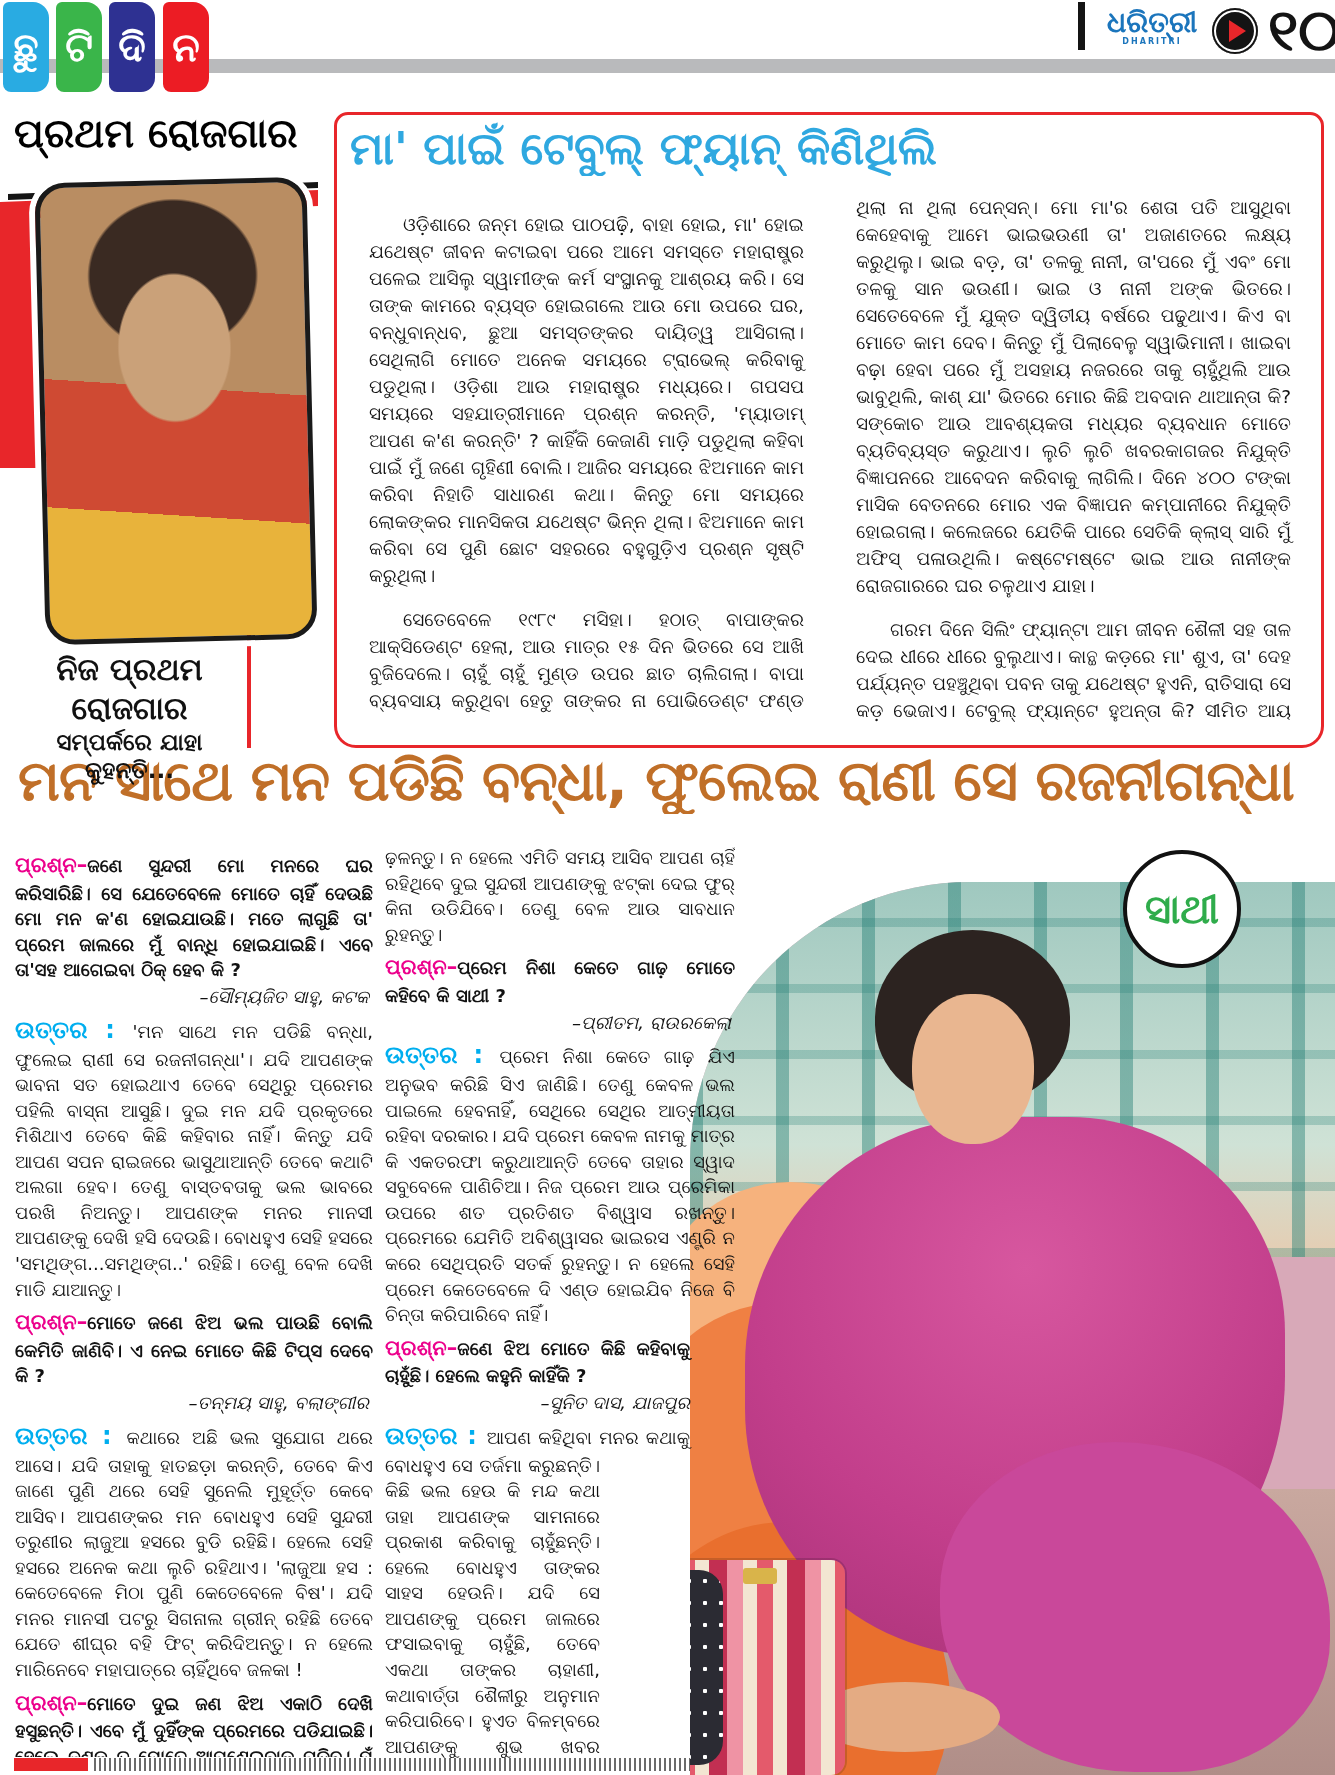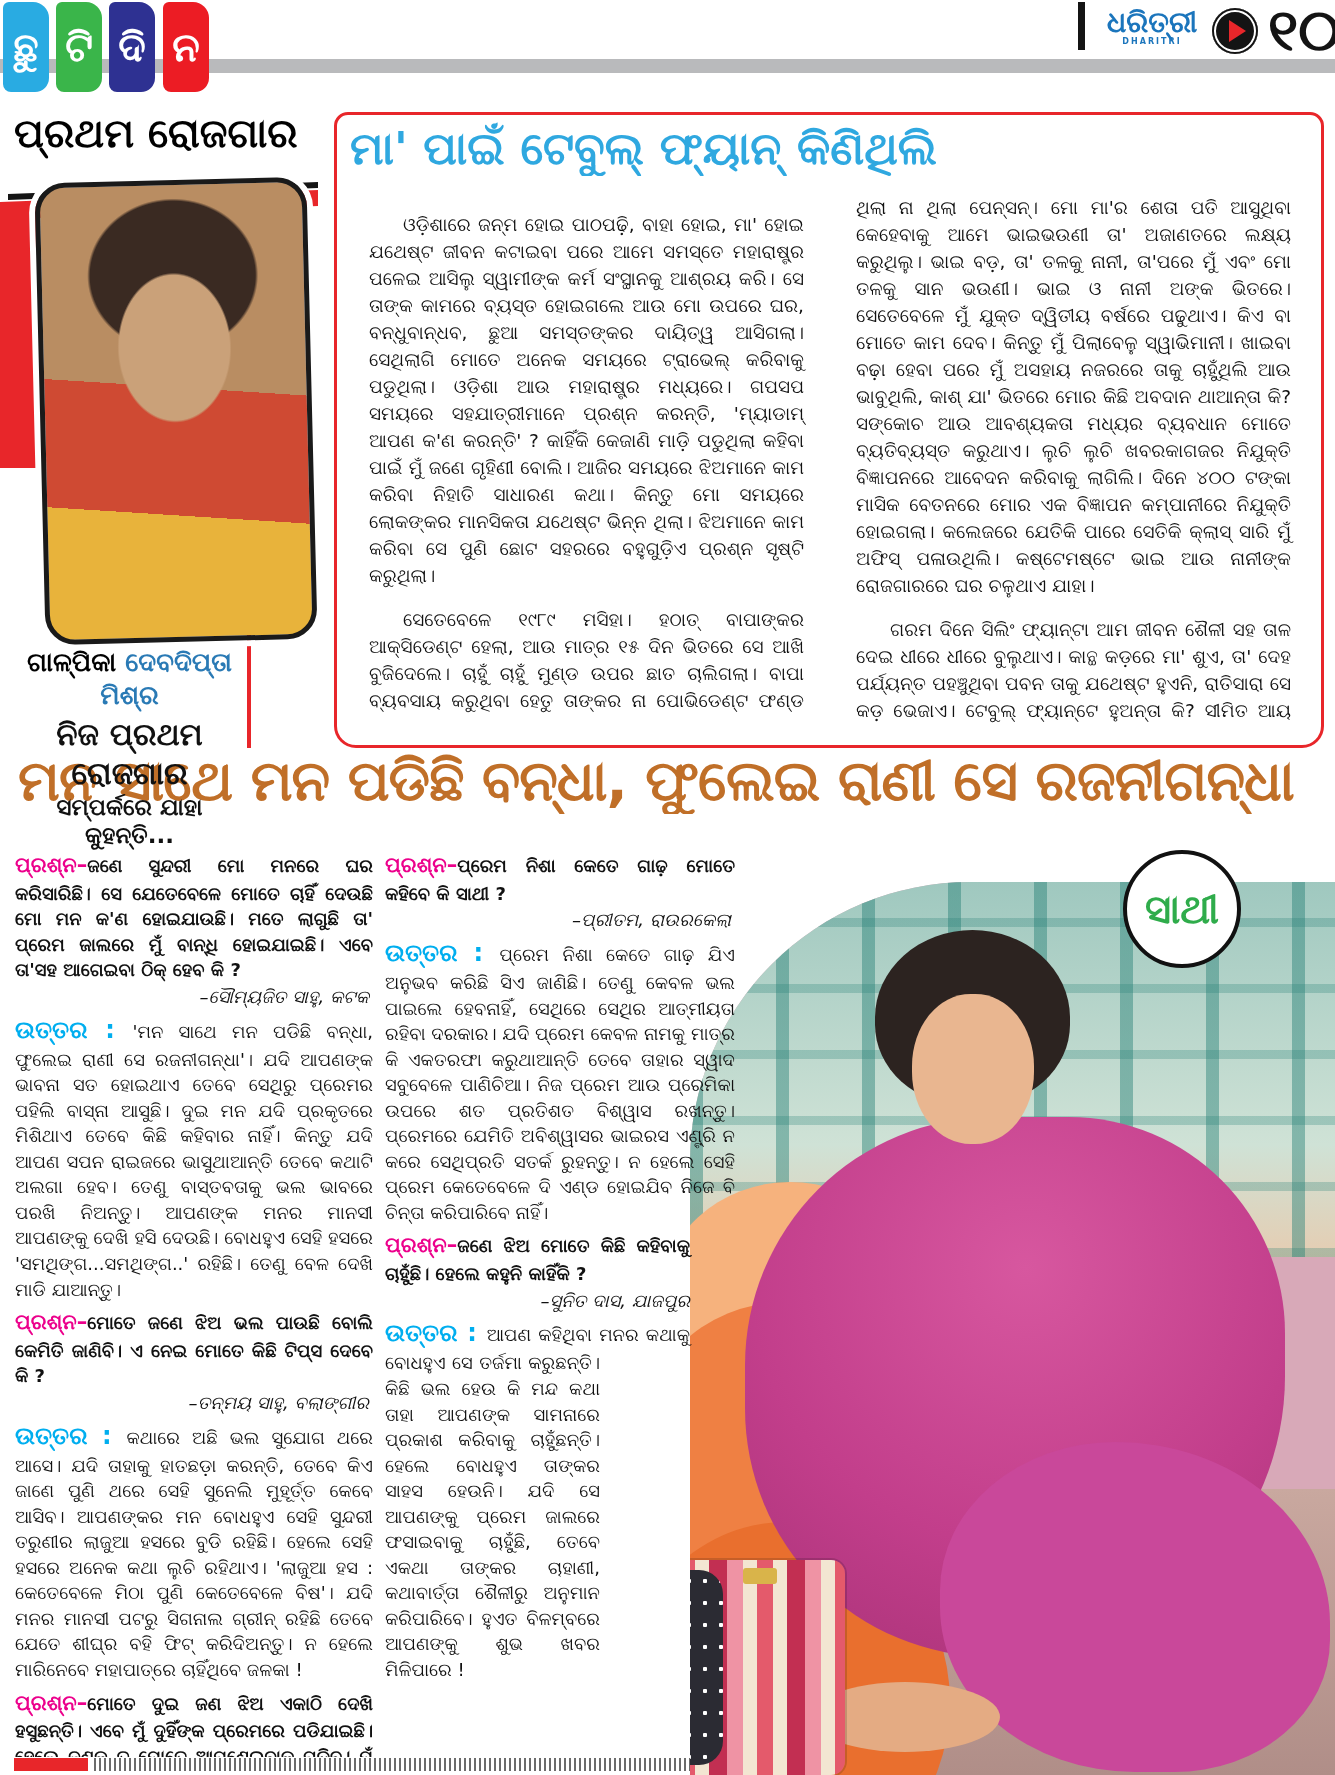--- a/index.html
+++ b/index.html
@@ -147,21 +147,20 @@
   <div class="page-number">୧୦</div>
 
   <div class="section-label">ପ୍ରଥମ ରୋଜଗାର</div>
   <svg class="left-decor" viewBox="0 0 322 300">
     <polygon points="8,16 318,4 318,10 8,22" fill="#151515"></polygon>
     <polygon points="0,24 318,12 318,28 36,40 36,290 0,290" fill="#e8262a"></polygon>
   </svg>
   <div class="portrait"></div>
   <div class="red-pointer"></div>
   <div class="caption">
-    <div class="cap1"><span>ଗାଳ୍ପିକା </span><span class="cap-name">ଦେବଦିପ୍ତା ମିଶ୍ର</span></div>
     <div class="cap2">ନିଜ ପ୍ରଥମ ରୋଜଗାର</div>
     <div class="cap3">ସମ୍ପର୍କରେ ଯାହା କୁହନ୍ତି...</div>
   </div>
 
   <div class="article1-box"></div>
   <div class="headline1">ମା' ପାଇଁ ଟେବୁଲ୍ ଫ୍ୟାନ୍ କିଣିଥିଲି</div>
   <div class="article1-text">
     <p>ଓଡ଼ିଶାରେ ଜନ୍ମ ହୋଇ ପାଠପଢ଼ି, ବାହା ହୋଇ, ମା' ହୋଇ ଯଥେଷ୍ଟ ଜୀବନ କଟାଇବା ପରେ ଆମେ ସମସ୍ତେ ମହାରାଷ୍ଟ୍ର ପଳେଇ ଆସିଲୁ ସ୍ୱାମୀଙ୍କ କର୍ମ ସଂସ୍ଥାନକୁ ଆଶ୍ରୟ କରି। ସେ ତାଙ୍କ କାମରେ ବ୍ୟସ୍ତ ହୋଇଗଲେ ଆଉ ମୋ ଉପରେ ଘର, ବନ୍ଧୁବାନ୍ଧବ, ଛୁଆ ସମସ୍ତଙ୍କର ଦାୟିତ୍ୱ ଆସିଗଲା। ସେଥିଲାଗି ମୋତେ ଅନେକ ସମୟରେ ଟ୍ରାଭେଲ୍ କରିବାକୁ ପଡୁଥିଲା। ଓଡ଼ିଶା ଆଉ ମହାରାଷ୍ଟ୍ର ମଧ୍ୟରେ। ଗପସପ ସମୟରେ ସହଯାତ୍ରୀମାନେ ପ୍ରଶ୍ନ କରନ୍ତି, 'ମ୍ୟାଡାମ୍ ଆପଣ କ'ଣ କରନ୍ତି' ? କାହିଁକି କେଜାଣି ମାଡ଼ି ପଡୁଥିଲା କହିବା ପାଇଁ ମୁଁ ଜଣେ ଗୃହିଣୀ ବୋଲି। ଆଜିର ସମୟରେ ଝିଅମାନେ କାମ କରିବା ନିହାତି ସାଧାରଣ କଥା। କିନ୍ତୁ ମୋ ସମୟରେ ଲୋକଙ୍କର ମାନସିକତା ଯଥେଷ୍ଟ ଭିନ୍ନ ଥିଲା। ଝିଅମାନେ କାମ କରିବା ସେ ପୁଣି ଛୋଟ ସହରରେ ବହୁଗୁଡ଼ିଏ ପ୍ରଶ୍ନ ସୃଷ୍ଟି କରୁଥିଲା।</p>
     <p>ସେତେବେଳେ ୧୯୮୯ ମସିହା। ହଠାତ୍ ବାପାଙ୍କର ଆକ୍ସିଡେଣ୍ଟ ହେଲା, ଆଉ ମାତ୍ର ୧୫ ଦିନ ଭିତରେ ସେ ଆଖି ବୁଜିଦେଲେ। ଚାହୁଁ ଚାହୁଁ ମୁଣ୍ଡ ଉପର ଛାତ ଚାଲିଗଲା। ବାପା ବ୍ୟବସାୟ କରୁଥିବା ହେତୁ ତାଙ୍କର ନା ପୋଭିଡେଣ୍ଟ ଫଣ୍ଡ ଥିଲା ନା ଥିଲା ପେନ୍ସନ୍। ମୋ ମା'ର ଶେତା ପତି ଆସୁଥିବା କେହେବାକୁ ଆମେ ଭାଇଭଉଣୀ ତା' ଅଜାଣତରେ ଲକ୍ଷ୍ୟ କରୁଥିଲୁ। ଭାଇ ବଡ଼, ତା' ତଳକୁ ନାନୀ, ତା'ପରେ ମୁଁ ଏବଂ ମୋ ତଳକୁ ସାନ ଭଉଣୀ। ଭାଇ ଓ ନାନୀ ଅଙ୍କ ଭିତରେ। ସେତେବେଳେ ମୁଁ ଯୁକ୍ତ ଦ୍ୱିତୀୟ ବର୍ଷରେ ପଢୁଥାଏ। କିଏ ବା ମୋତେ କାମ ଦେବ। କିନ୍ତୁ ମୁଁ ପିଲାବେଳୁ ସ୍ୱାଭିମାନୀ। ଖାଇବା ବଢ଼ା ହେବା ପରେ ମୁଁ ଅସହାୟ ନଜରରେ ତାକୁ ଚାହୁଁଥିଲି ଆଉ ଭାବୁଥିଲି, କାଶ୍ ଯା' ଭିତରେ ମୋର କିଛି ଅବଦାନ ଥାଆନ୍ତା କି? ସଙ୍କୋଚ ଆଉ ଆବଶ୍ୟକତା ମଧ୍ୟର ବ୍ୟବଧାନ ମୋତେ ବ୍ୟତିବ୍ୟସ୍ତ କରୁଥାଏ। ଲୁଚି ଲୁଚି ଖବରକାଗଜର ନିଯୁକ୍ତି ବିଜ୍ଞାପନରେ ଆବେଦନ କରିବାକୁ ଲାଗିଲି। ଦିନେ ୪୦୦ ଟଙ୍କା ମାସିକ ବେତନରେ ମୋର ଏକ ବିଜ୍ଞାପନ କମ୍ପାନୀରେ ନିଯୁକ୍ତି ହୋଇଗଲା। କଲେଜରେ ଯେତିକି ପାରେ ସେତିକି କ୍ଲାସ୍ ସାରି ମୁଁ ଅଫିସ୍ ପଳାଉଥିଲି। କଷ୍ଟେମଷ୍ଟେ ଭାଇ ଆଉ ନାନୀଙ୍କ ରୋଜଗାରରେ ଘର ଚଳୁଥାଏ ଯାହା।</p>
     <p>ଗରମ ଦିନେ ସିଲିଂ ଫ୍ୟାନ୍ଟା ଆମ ଜୀବନ ଶୈଳୀ ସହ ତାଳ ଦେଇ ଧୀରେ ଧୀରେ ବୁଲୁଥାଏ। କାନ୍ଥ କଡ଼ରେ ମା' ଶୁଏ, ତା' ଦେହ ପର୍ଯ୍ୟନ୍ତ ପହଞ୍ଚୁଥିବା ପବନ ତାକୁ ଯଥେଷ୍ଟ ହୁଏନି, ରାତିସାରା ସେ କଡ଼ ଭେଜାଏ। ଟେବୁଲ୍ ଫ୍ୟାନ୍ଟେ ହୁଅନ୍ତା କି? ସୀମିତ ଆୟ ଭିତରେ ଖିଆ, ବଡ଼ି ଧୋଇବା ଟିଠା ଭିତରେ ଟେବୁଲ୍ ଫ୍ୟାନ୍ କଥା ସ୍ଥାନ ପାଏନି। ମୋର ସେହି ଇପ୍ସିତ ଦିନ ଆସିବାକୁ ଦୀର୍ଘ ୭ ଘଣ୍ଟା ଯାଏ ୩୦ ଦିନ ପରିଶ୍ରମ କଲା ପରେ ମୋ ହାତରେ ୪୦୦ ଟଙ୍କା। ଆଉ ମୁଁ ସେଦିନ ପୃଥିବୀର ସବୁଠାରୁ ଧନୀ। ମୁଁ ଘରେ ପହଞ୍ଚି ମା' ଆଗରେ ସବୁ ପଇସା ଥୋଇଦେଲି କହିଲି ଆମେ ଟେବୁଲ୍ ଫ୍ୟାନ୍ ଆଣିବା, ଆଉ ଆମର ଟେବୁଲ୍ ଫ୍ୟାନ୍ ଆସିଲା ବି। ରାତିରେ ମୋ ମା'ର ମୁଣ୍ଡ ପାଖରେ ଗୋଲ ଗୋଲ ହୋଇ ପବନ ଛାଡ଼ି ଛୁଟି ବୁଲିଲା। ଏହା ଭିତରେ ମା'ର କେତେ ଟେବୁଲ୍ ଫ୍ୟାନ୍ ଆସିଲାଣି ଥିଲେ, ତା' ରଙ୍ଗ ବଦଳୁଛି, ସୁଟିର ସଂଖ୍ୟା ଝଲି। କିନ୍ତୁ ଏବେ ବି ସେ ସେଇ ଟେବୁଲ୍ ଫ୍ୟାନ୍ ଦେଖି ଖୋଜିଲେ ଆଉ ତା' ନରମ ନରମ ଉଡ଼ୁଥିବା ଧଳା ଚୁଟି ମୋ ସ୍ମୃତିକୁ ଜୀବନ୍ତ କରୁଛି।</p>
@@ -176,20 +175,21 @@
 
     <p class="q"><span class="q-label">ପ୍ରଶ୍ନ–</span><span>ମୋତେ ଜଣେ ଝିଅ ଭଲ ପାଉଛି ବୋଲି କେମିତି ଜାଣିବି। ଏ ନେଇ ମୋତେ କିଛି ଟିପ୍ସ ଦେବେ କି ?</span></p>
     <p class="by">–ତନ୍ମୟ ସାହୁ, ବଲାଙ୍ଗୀର</p>
     <p class="a"><span class="a-label">ଉତ୍ତର : </span><span>କଥାରେ ଅଛି ଭଲ ସୁଯୋଗ ଥରେ ଆସେ। ଯଦି ତାହାକୁ ହାତଛଡ଼ା କରନ୍ତି, ତେବେ କିଏ ଜାଣେ ପୁଣି ଥରେ ସେହି ସୁନେଲି ମୁହୂର୍ତ୍ତ କେବେ ଆସିବ। ଆପଣଙ୍କର ମନ ବୋଧହୁଏ ସେହି ସୁନ୍ଦରୀ ତରୁଣୀର ଲାଜୁଆ ହସରେ ବୁଡି ରହିଛି। ହେଲେ ସେହି ହସରେ ଅନେକ କଥା ଲୁଚି ରହିଥାଏ। 'ଲାଜୁଆ ହସ : କେତେବେଳେ ମିଠା ପୁଣି କେତେବେଳେ ବିଷ'। ଯଦି ମନର ମାନସୀ ପଟରୁ ସିଗନାଲ ଗ୍ରୀନ୍ ରହିଛି ତେବେ ଯେତେ ଶୀଘ୍ର ବହି ଫିଟ୍ କରିଦିଅନ୍ତୁ। ନ ହେଲେ ମାରିନେବେ ମହାପାତ୍ରେ ଚାହିଁଥିବେ ଜଳକା !</span></p>
 
     <p class="q"><span class="q-label">ପ୍ରଶ୍ନ–</span><span>ମୋତେ ଦୁଇ ଜଣ ଝିଅ ଏକାଠି ଦେଖି ହସୁଛନ୍ତି। ଏବେ ମୁଁ ଦୁହିଁଙ୍କ ପ୍ରେମରେ ପଡିଯାଇଛି। ହେଲେ ଜଣକୁ ତ ମୋତେ ଆପଣେଇବାକୁ ପଡିବ। ମୁଁ କ'ଣ କରିବି ?</span></p>
 
   </div>
 
   <div class="qa-col qa-col2">
+    <p class="a">ଢ଼ଳନ୍ତୁ। ନ ହେଲେ ଏମିତି ସମୟ ଆସିବ ଆପଣ ଚାହିଁ ରହିଥିବେ ଦୁଇ ସୁନ୍ଦରୀ ଆପଣଙ୍କୁ ଝଟ୍‌କା ଦେଇ ଫୁର୍ କିନା ଉଡିଯିବେ। ତେଣୁ ବେଳ ଆଉ ସାବଧାନ ରୁହନ୍ତୁ।</p>
 
     <p class="q"><span class="q-label">ପ୍ରଶ୍ନ–</span><span>ପ୍ରେମ ନିଶା କେତେ ଗାଢ଼ ମୋତେ କହିବେ କି ସାଥୀ ?</span></p>
     <p class="by">–ପ୍ରୀତମ, ରାଉରକେଲା</p>
     <p class="a"><span class="a-label">ଉତ୍ତର : </span><span>ପ୍ରେମ ନିଶା କେତେ ଗାଢ଼ ଯିଏ ଅନୁଭବ କରିଛି ସିଏ ଜାଣିଛି। ତେଣୁ କେବଳ ଭଲ ପାଇଲେ ହେବନାହିଁ, ସେଥିରେ ସେଥିର ଆତ୍ମୀୟତା ରହିବା ଦରକାର। ଯଦି ପ୍ରେମ କେବଳ ନାମକୁ ମାତ୍ର କି ଏକତରଫା କରୁଥାଆନ୍ତି ତେବେ ତାହାର ସ୍ୱାଦ ସବୁବେଳେ ପାଣିଚିଆ। ନିଜ ପ୍ରେମ ଆଉ ପ୍ରେମିକା ଉପରେ ଶତ ପ୍ରତିଶତ ବିଶ୍ୱାସ ରଖନ୍ତୁ। ପ୍ରେମରେ ଯେମିତି ଅବିଶ୍ୱାସର ଭାଇରସ ଏଣ୍ଟ୍ରି ନ କରେ ସେଥିପ୍ରତି ସତର୍କ ରୁହନ୍ତୁ। ନ ହେଲେ ସେହି ପ୍ରେମ କେତେବେଳେ ଦି ଏଣ୍ଡ ହୋଇଯିବ ନିଜେ ବି ଚିନ୍ତା କରିପାରିବେ ନାହିଁ।</span></p>
 
     <span class="push push1"></span>
     <span class="push push2"></span>
     <p class="q"><span class="q-label">ପ୍ରଶ୍ନ–</span><span>ଜଣେ ଝିଅ ମୋତେ କିଛି କହିବାକୁ ଚାହୁଁଛି। ହେଲେ କହୁନି କାହିଁକି ?</span></p>
     <p class="by">–ସୁନିତ ଦାସ, ଯାଜପୁର</p>
     <p class="a"><span class="a-label">ଉତ୍ତର : </span><span>ଆପଣ କହିଥିବା ମନର କଥାକୁ ବୋଧହୁଏ ସେ ତର୍ଜମା କରୁଛନ୍ତି। କିଛି ଭଲ ହେଉ କି ମନ୍ଦ କଥା ତାହା ଆପଣଙ୍କ ସାମନାରେ ପ୍ରକାଶ କରିବାକୁ ଚାହୁଁଛନ୍ତି। ହେଲେ ବୋଧହୁଏ ତାଙ୍କର ସାହସ ହେଉନି। ଯଦି ସେ ଆପଣଙ୍କୁ ପ୍ରେମ ଜାଲରେ ଫସାଇବାକୁ ଚାହୁଁଛି, ତେବେ ଏକଥା ତାଙ୍କର ଚାହାଣୀ, କଥାବାର୍ତ୍ତା ଶୈଳୀରୁ ଅନୁମାନ କରିପାରିବେ। ହୁଏତ ବିଳମ୍ବରେ ଆପଣଙ୍କୁ ଶୁଭ ଖବର ମିଳିପାରେ !</span></p>

